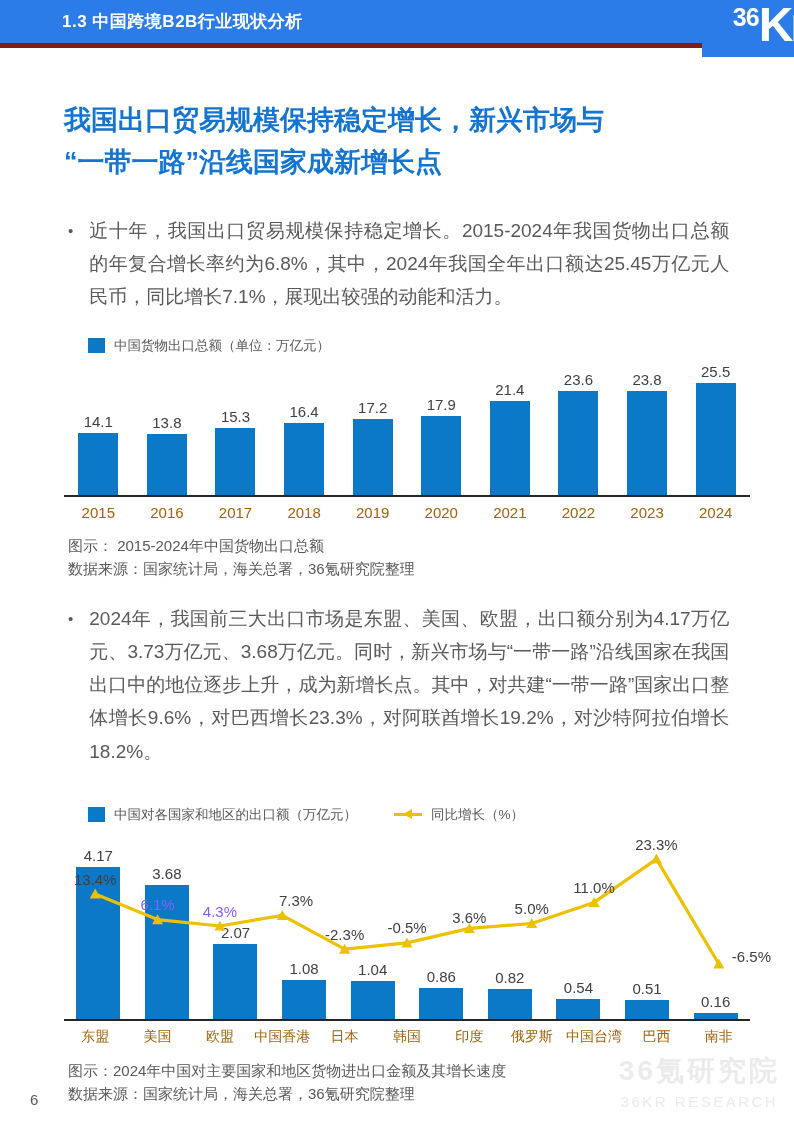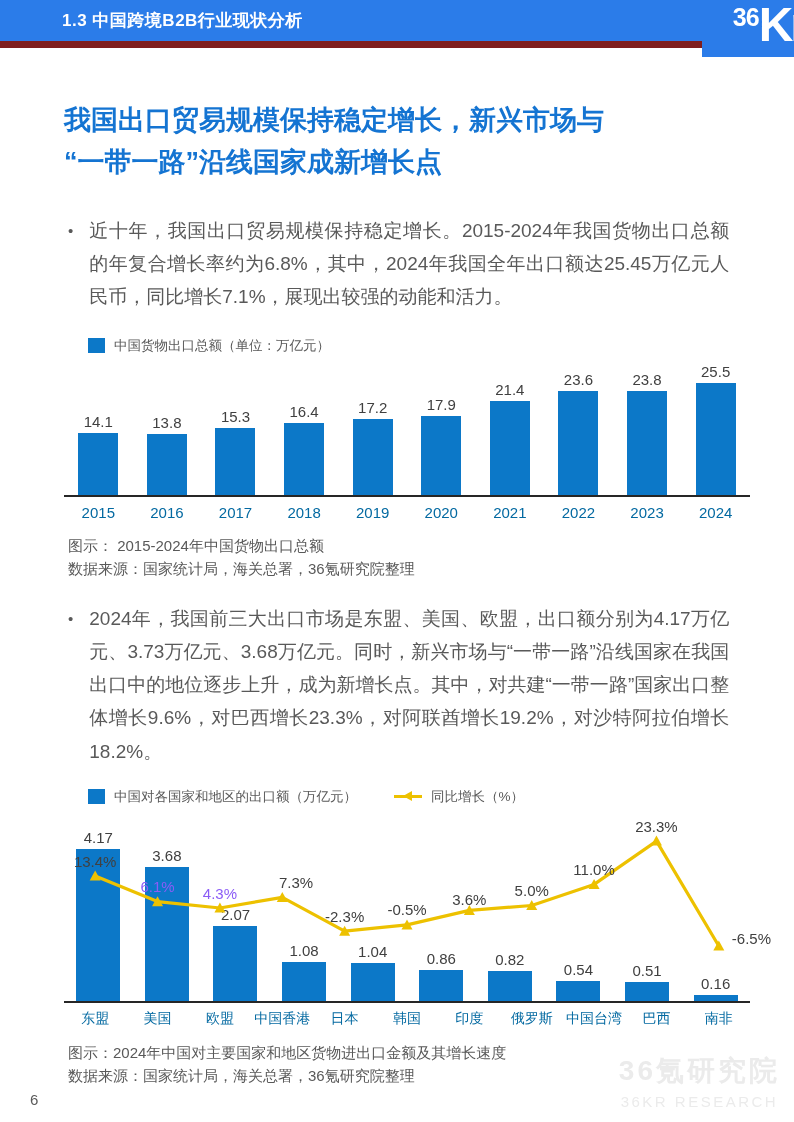--- a/index.html
+++ b/index.html
@@ -1,21 +1,21 @@
 <!DOCTYPE html>
 <html><head>
 <meta charset="utf-8">
 <style>
   * { margin:0; padding:0; box-sizing:border-box; }
   html,body { background:#ffffff; }
   body { width:794px; height:1122px; font-family:"Liberation Sans", sans-serif; position:relative; overflow:hidden; }
 
   
   .header { position:relative; height:48px; background:#2B7CE9; display:flex; align-items:center;
-            padding-left:62px; border-bottom:7px solid #7f1d1d; }
+            padding-left:62px; border-bottom:5px solid #7f1d1d; }
   .header .section-title { color:#ffffff; font-size:17px; font-weight:bold; letter-spacing:0.5px; }
   .logo { position:absolute; top:0; right:-12px; width:104px; height:57px; background:#2B7CE9;
           display:flex; align-items:flex-start; justify-content:flex-end; padding:2px 0 0 6px; z-index:5; }
   .logo .p1 { color:#fff; font-size:25px; font-weight:800; line-height:1; margin-top:3px; letter-spacing:-1px; }
   .logo .p2 { color:#fff; font-size:48px; font-weight:800; line-height:0.95; letter-spacing:-3px; }
 
   
   .main { padding:0 40px 0 64px; }
   h1.page-title { margin-top:52px; font-size:27px; line-height:1.55; font-weight:bold; color:#1474D2; }
 
@@ -31,21 +31,21 @@
   .legend .line-glyph .tri { position:absolute; left:9px; top:-4px; width:0; height:0;
       border-top:5.5px solid transparent; border-bottom:5.5px solid transparent; border-right:9px solid #EDC100; }
 
   
   .c1-plot { margin-top:8px; width:686px; height:134px; display:flex; align-items:flex-end;
              border-bottom:2px solid #262626; }
   .c-col { flex:1 1 0; display:flex; flex-direction:column; align-items:center; justify-content:flex-end; }
   .c1-val { font-size:15px; color:#404040; margin-bottom:3px; }
   .c1-bar { width:40px; background:#0C78C8; }
   .axis-labels { width:686px; display:flex; padding-top:7px; }
-  .axis-labels .c-cat { flex:1 1 0; text-align:center; font-size:15px; color:#0369a1; }
+  .axis-labels .c-cat { flex:1 1 0; text-align:center; font-size:15px; color:#a16207; }
 
   .caption { margin:13px 0 0 4px; font-size:15px; color:#595959; line-height:1.55; }
 
   
   .c2-plot { position:relative; margin-top:10px; width:686px; height:187px; display:flex; align-items:flex-end;
              border-bottom:2px solid #262626; overflow:visible; }
   .c2-val { font-size:15px; color:#404040; margin-bottom:3px; }
   .c2-bar { width:44px; background:#0C78C8; }
   .c2-axis .c-cat { font-size:14px; }
   .c2-svg { position:absolute; left:0; top:0; width:686px; height:187px; overflow:visible; }
@@ -147,21 +147,21 @@
       <div>数据来源：国家统计局，海关总署，36氪研究院整理</div>
     </div>
   </section>
 
   <div class="bullet" style="margin-top:22px;">
     <span class="dot">•</span>
     <p>2024年，我国前三大出口市场是东盟、美国、欧盟，出口额分别为4.17万亿元、3.73万亿元、3.68万亿元。同时，新兴市场与“一带一路”沿线国家在我国出口中的地位逐步上升，成为新增长点。其中，对共建“一带一路”国家出口整体增长9.6%，对巴西增长23.3%，对阿联酋增长19.2%，对沙特阿拉伯增长18.2%。</p>
   </div>
 
   <section>
-    <div class="legend" style="margin-top:20px;">
+    <div class="legend" style="margin-top:38px;">
       <div class="item">
         <span class="swatch"></span>
         <span>中国对各国家和地区的出口额（万亿元）</span>
       </div>
       <div class="item">
         <span class="line-glyph">
             <span class="tri"></span>
           </span>
         <span>同比增长（%）</span>
       </div>

